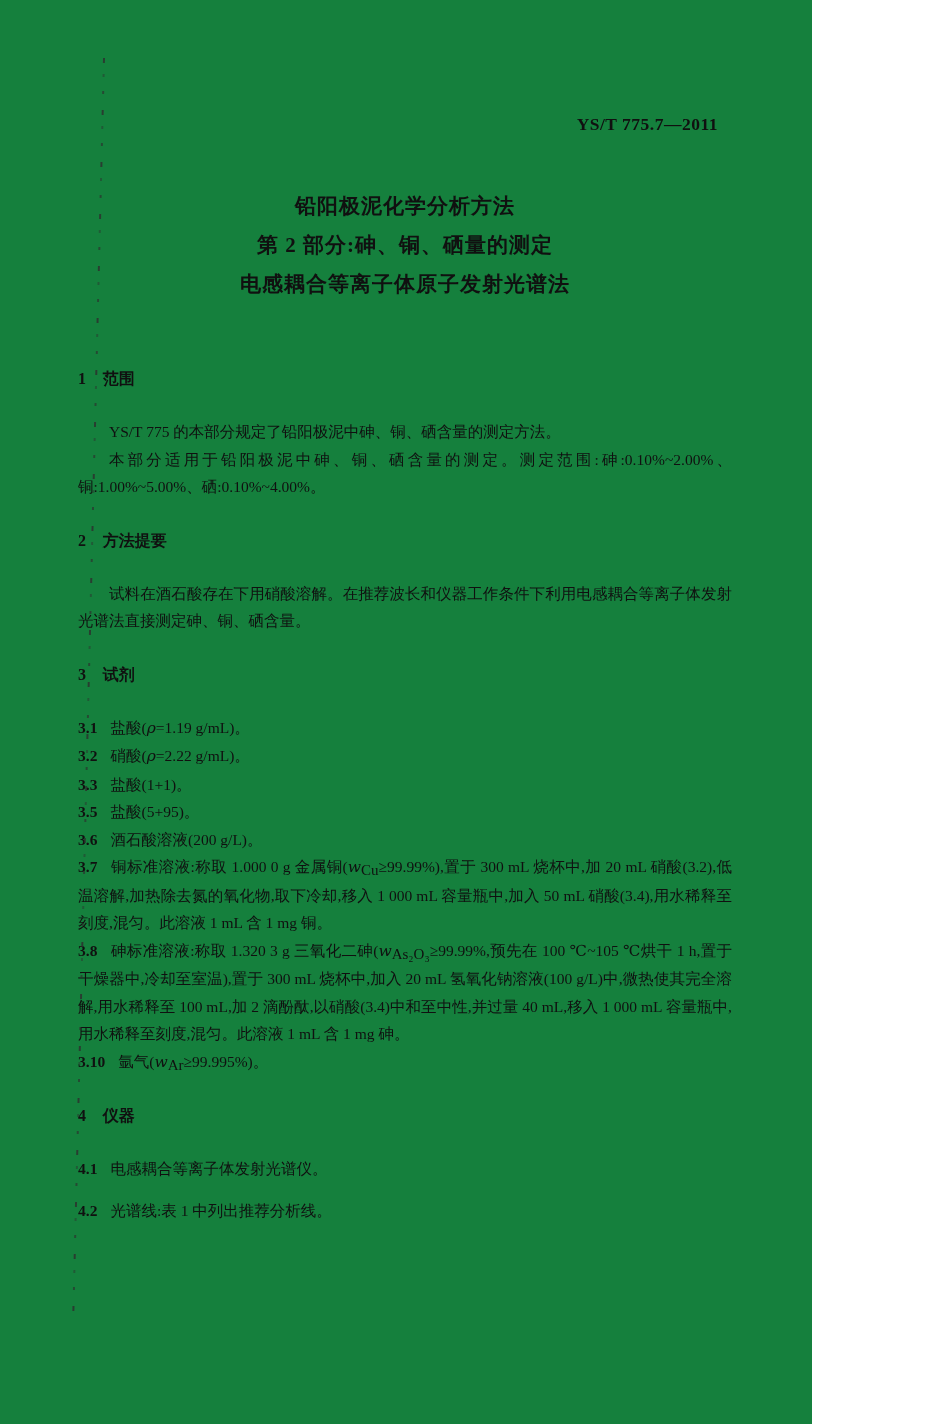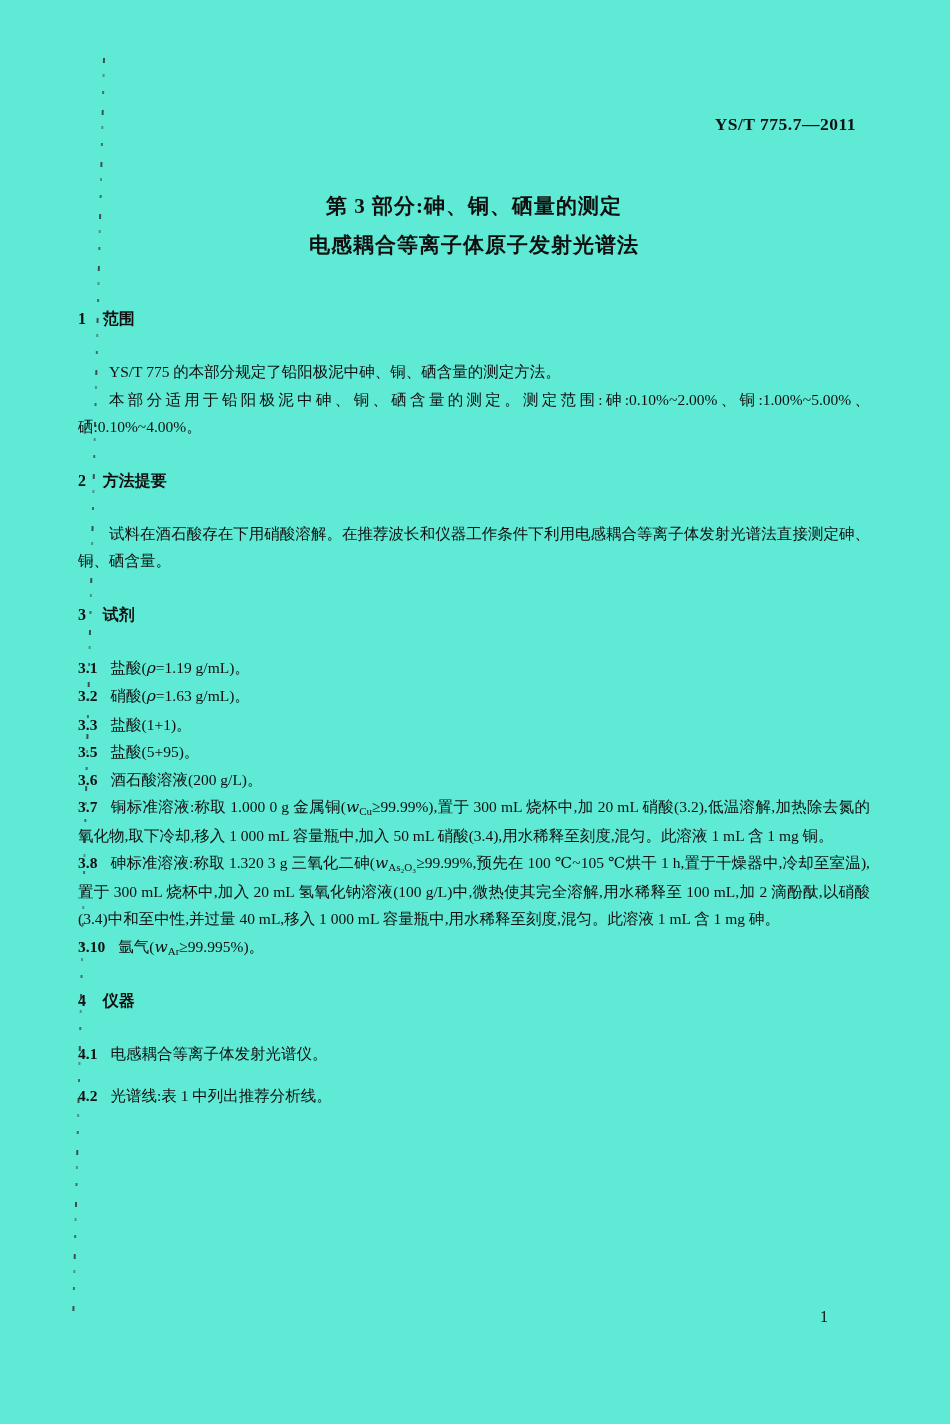--- a/index.html
+++ b/index.html
@@ -1,21 +1,21 @@
 <!DOCTYPE html>
 <html><head>
 <meta charset="utf-8">
 <style>
   * { box-sizing: border-box; }
   html, body { margin: 0; padding: 0; background: #ffffff; }
   .page {
     position: relative;
-    width: 950px;
+    width: 812px;
     height: 1424px;
-    background: #5eead4;
+    background: #15803d;
     color: #101010;
     font-family: "Liberation Serif", "DejaVu Serif", serif;
     font-size: 15.5px;
     overflow: hidden;
   }
   .content { padding: 0 80px 0 78px; }
 
   
   .binding-artifact {
     position: absolute;
@@ -31,38 +31,38 @@
     transform-origin: top center;
   }
 
   .header { padding-top: 114px; padding-right: 14px; text-align: right; }
   .std-code { font-size: 17.5px; font-weight: 700; letter-spacing: .5px; }
 
   .title-block { margin-top: 52px; text-align: center; }
   .title-line { font-size: 21px; font-weight: 700; line-height: 39px; letter-spacing: 1px; }
 
   .section-heading { font-size: 16px; font-weight: 700; margin: 26px 0; line-height: 27px; }
-  .section-heading.first { margin-top: 40px; font-family: Liberation Serif, serif; }
+  .section-heading.first { margin-top: 61px; font-family: Liberation Serif, serif; }
   .sec-num { margin-right: 1.05em; }
 
   .para {
     margin: 0;
     text-indent: 2em;
     text-align: justify;
     line-height: 27.5px;
   }
   .clause {
     margin: 0;
     text-align: justify;
     line-height: 27.5px;
   }
   .clause.spaced { margin-bottom: 14px; }
   .clause .num { font-weight: 700; margin-right: .85em; }
   .var { font-style: italic; font-family: "DejaVu Serif", serif; }
-  sub.ssub { font-size: 11px; line-height: 0; vertical-align: -3px; letter-spacing: 0; }
+  sub.ssub { font-size: 15px; line-height: 0; vertical-align: -3px; letter-spacing: 0; }
 
   .page-number {
     position: absolute;
     top: 1308px;
     left: 820px;
     font-size: 16px;
     font-weight: 400;
   }
 </style>
 </head>
@@ -72,39 +72,40 @@
 
   <div class="binding-artifact"></div>
 
   <div class="content">
 
     <div class="header">
       <span class="std-code">YS/T 775.7—2011</span>
     </div>
 
     <div class="title-block">
-      <div class="title-line">第 3 部分:砷、铜、硒量的测定</div>
+      <div class="title-line">铅阳极泥化学分析方法</div>
+      <div class="title-line">第 2 部分:砷、铜、硒量的测定</div>
       <div class="title-line">电感耦合等离子体原子发射光谱法</div>
     </div>
 
     <div class="section-heading first"><span class="sec-num">1</span><span class="sec-title">范围</span></div>
 
     <p class="para">YS/T 775 的本部分规定了铅阳极泥中砷、铜、硒含量的测定方法。</p>
     <p class="para">本部分适用于铅阳极泥中砷、铜、硒含量的测定。测定范围:砷:0.10%~2.00%、铜:1.00%~5.00%、硒:0.10%~4.00%。</p>
 
     <div class="section-heading"><span class="sec-num">2</span><span class="sec-title">方法提要</span></div>
 
     <p class="para">试料在酒石酸存在下用硝酸溶解。在推荐波长和仪器工作条件下利用电感耦合等离子体发射光谱法直接测定砷、铜、硒含量。</p>
 
     <div class="section-heading"><span class="sec-num">3</span><span class="sec-title">试剂</span></div>
 
 
     <p class="clause"><span class="num">3.1</span><span>盐酸(</span><span class="var">ρ</span><span>=1.19 g/mL)。</span></p>
 
-    <p class="clause"><span class="num">3.2</span><span>硝酸(</span><span class="var">ρ</span><span>=1.63 g/mL)。</span></p>
+    <p class="clause"><span class="num">3.2</span><span>硝酸(</span><span class="var">ρ</span><span>=2.22 g/mL)。</span></p>
 
     <p class="clause"><span class="num">3.3</span><span>盐酸(1+1)。</span></p>
 
 
     <p class="clause"><span class="num">3.5</span><span>盐酸(5+95)。</span></p>
 
     <p class="clause"><span class="num">3.6</span><span>酒石酸溶液(200 g/L)。</span></p>
 
     <p class="clause"><span class="num">3.7</span><span>铜标准溶液:称取 1.000 0 g 金属铜(</span><span class="var">w</span><sub class="ssub">Cu</sub><span>≥99.99%),置于 300 mL 烧杯中,加 20 mL 硝酸(3.2),低温溶解,加热除去氮的氧化物,取下冷却,移入 1 000 mL 容量瓶中,加入 50 mL 硝酸(3.4),用水稀释至刻度,混匀。此溶液 1 mL 含 1 mg 铜。</span></p>
 

